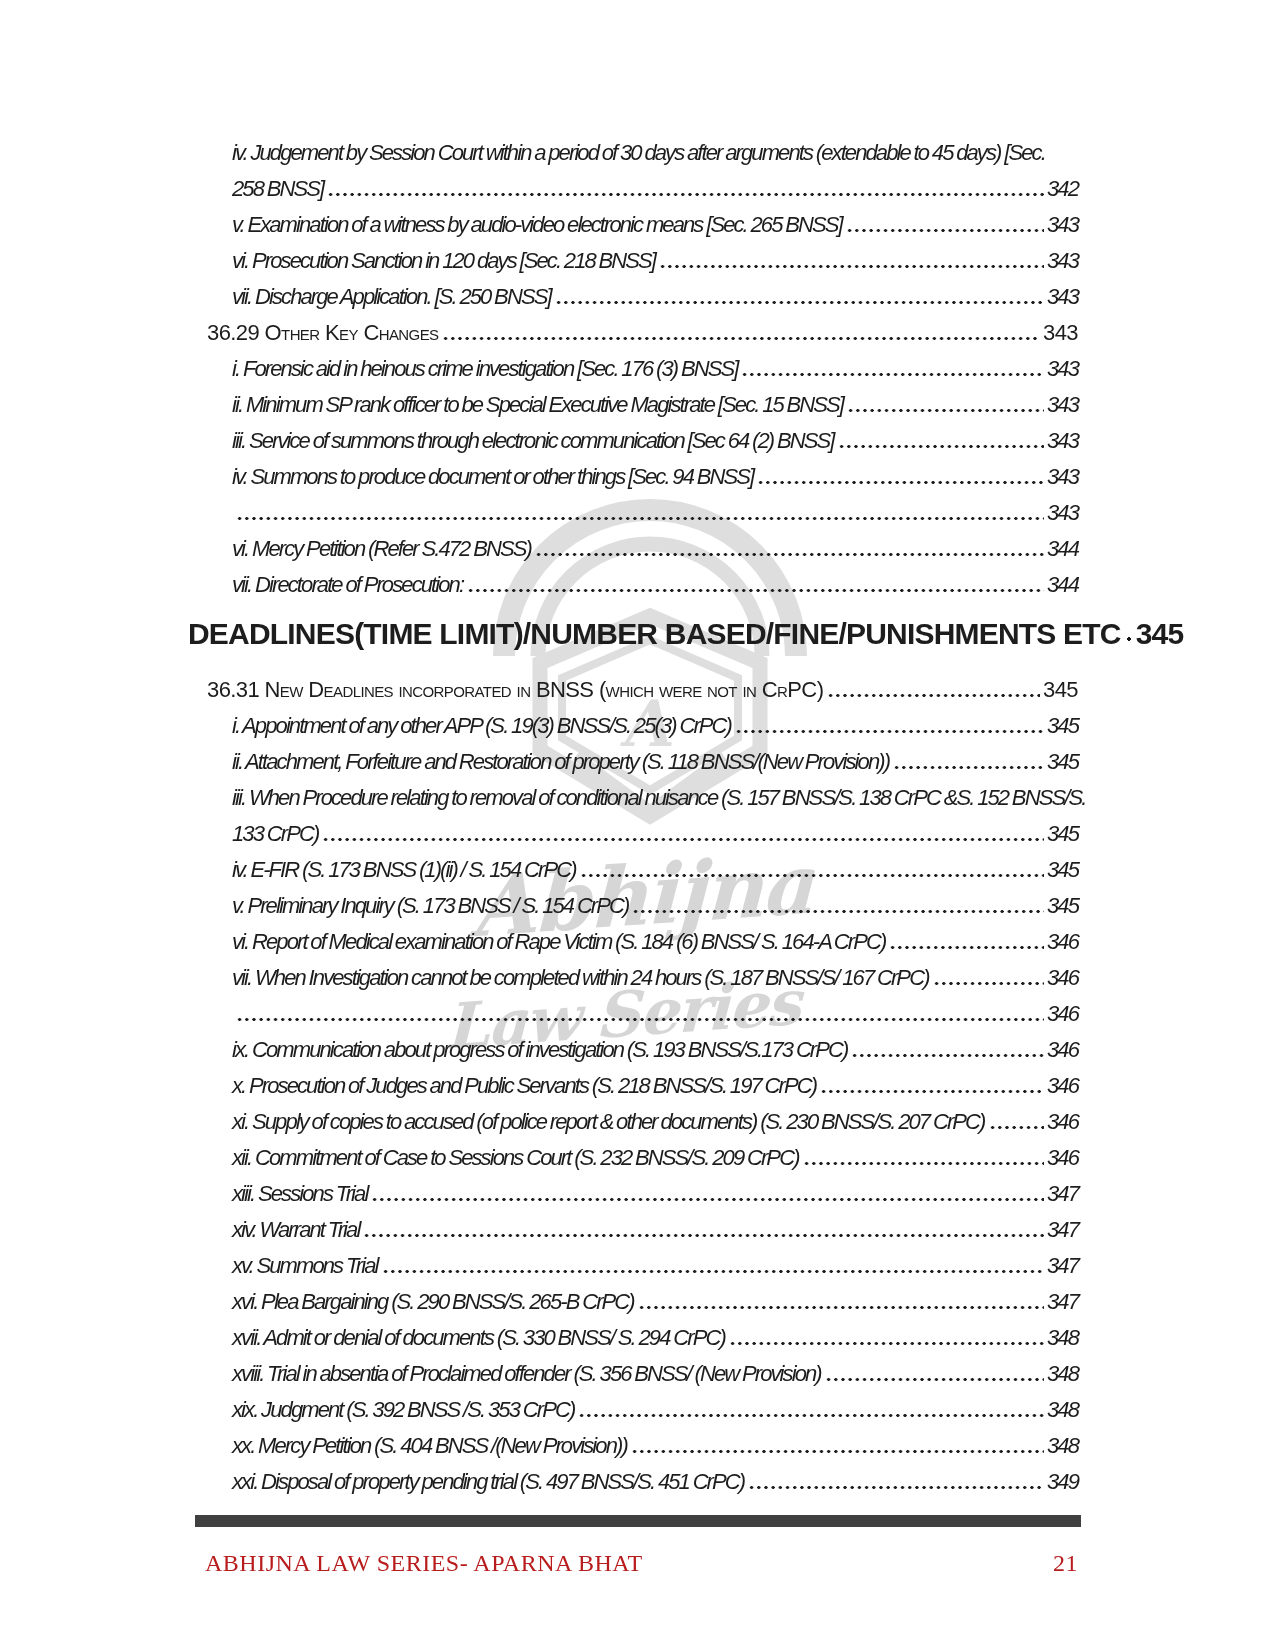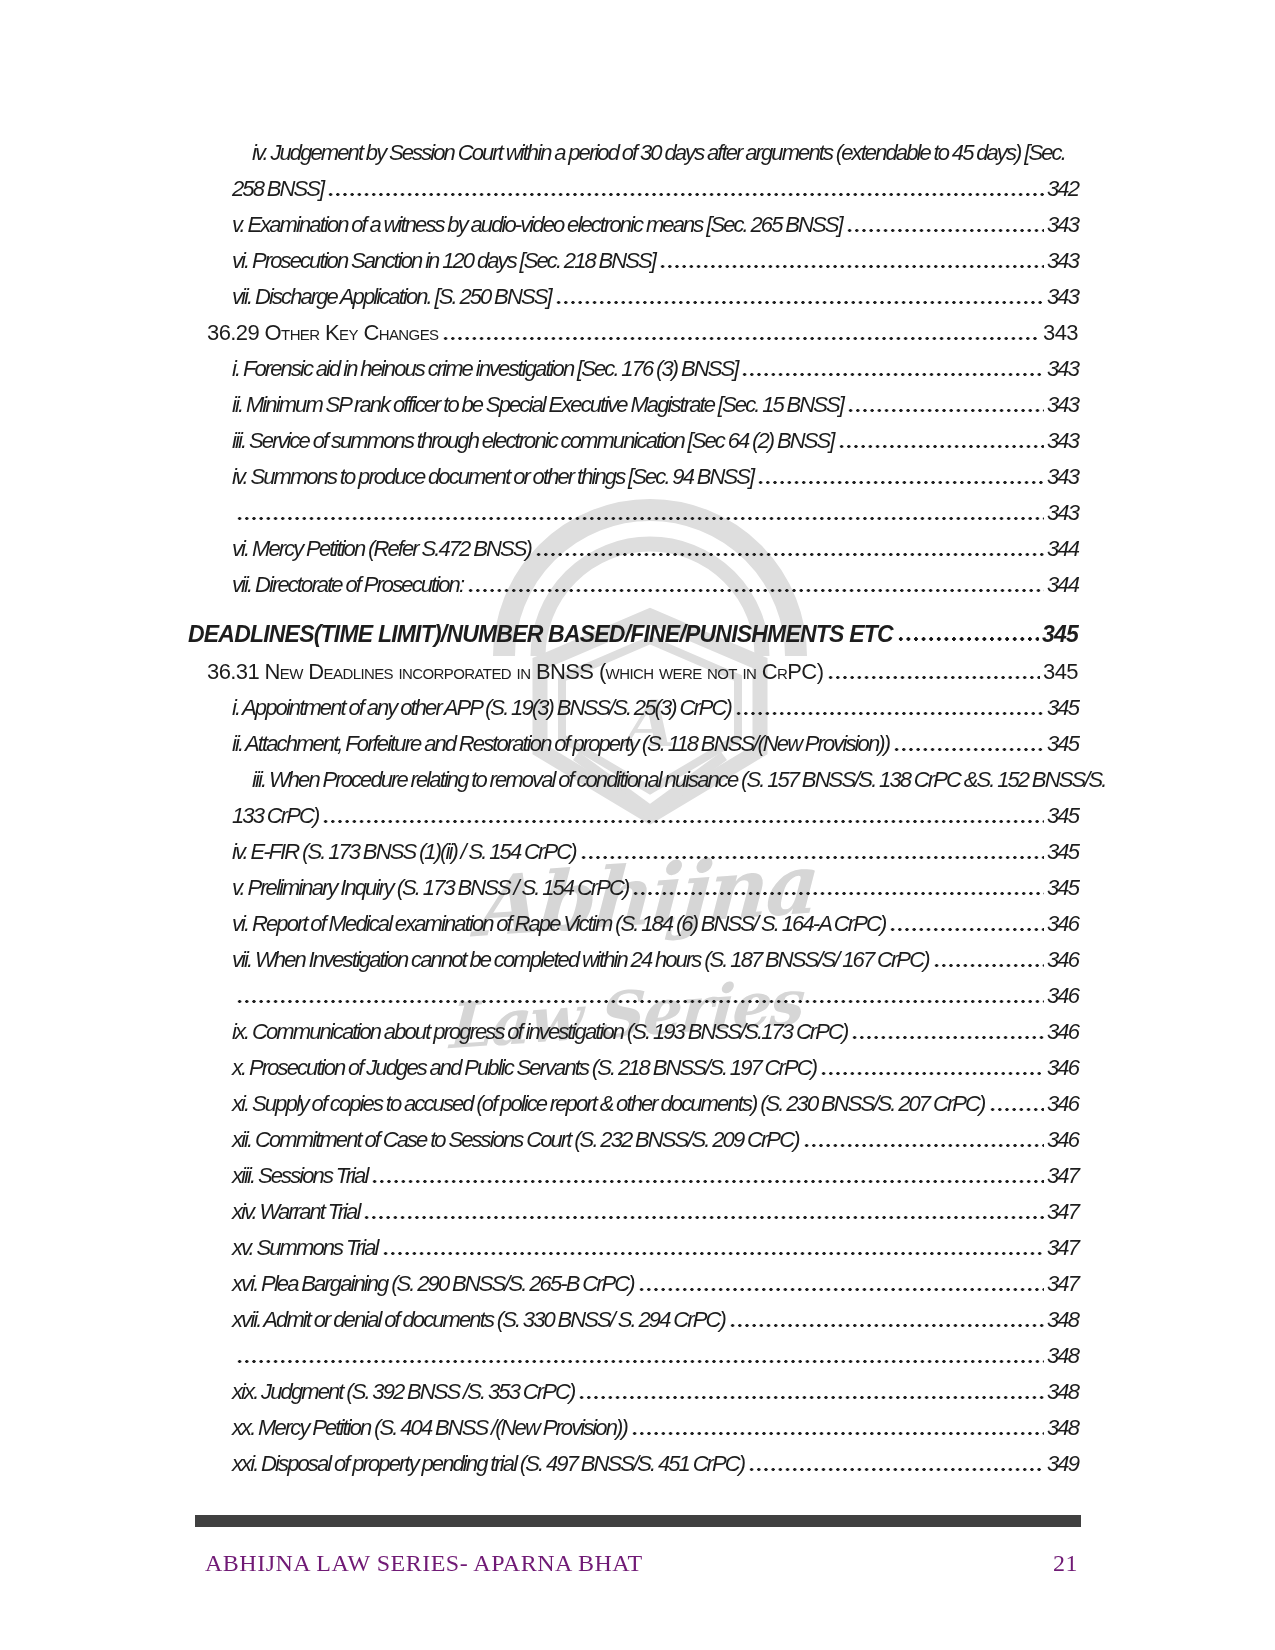--- a/index.html
+++ b/index.html
@@ -30,36 +30,36 @@
   .row .leader {
     flex:1 1 auto; min-width:8px; align-self:stretch; margin:0 3px 0 4px;
     background-image:radial-gradient(circle, #1d1d1d 1.45px, transparent 1.75px);
     background-size:7.2px 5px; background-repeat:repeat-x;
     background-position:left top 21px;
   }
   .row .page { flex:0 0 auto; }
 
   .row.sub     { padding-left:44px; font-style:italic; letter-spacing:-1.9px; word-spacing:-0.5px; }
   .row.section { padding-left:19px; font-variant:small-caps; letter-spacing:-0.6px; }
-  .row.heading { font-weight:bold; font-size:23px; letter-spacing:-0.8px; margin-top:13px; margin-bottom:2px;font-style:italic; }
+  .row.heading { font-weight:bold; font-size:30px; letter-spacing:-0.8px; margin-top:13px; margin-bottom:20px; }
   .row.heading .leader {
     background-image:radial-gradient(circle, #151515 1.75px, transparent 2.05px);
     background-size:7.6px 6px; background-position:left top 20px;
   }
-  .row.wrapline .label { flex:1 1 auto;margin-left:20px; }
+  .row.wrapline .label { flex:1 1 auto; }
 
   
   .footer-bar {
     position:absolute; left:195px; top:1515px; width:886px; height:12px;
     background:#404040; z-index:1;
   }
   .footer-row {
     position:absolute; left:205px; top:1550px; width:873px; z-index:1;
     display:flex; justify-content:space-between; align-items:baseline;
-    font-family:"Liberation Serif", serif; font-size:24px; color:#701a75;
+    font-family:"Liberation Serif", serif; font-size:24px; color:#b91c1c;
     letter-spacing:0.5px;
   }
 </style>
 </head>
 <body>
 
 <div class="watermark">
   <svg class="wm-svg" viewBox="0 0 340 350" fill="none" xmlns="http://www.w3.org/2000/svg">
     <path d="M24,158 A146,146 0 0 1 316,158" stroke="#dedede" stroke-width="22"></path>
     <path d="M58,158 A112,112 0 0 1 282,158" stroke="#dedede" stroke-width="15"></path>
@@ -227,20 +227,21 @@
       <span class="label">xvi. Plea Bargaining (S. 290 BNSS/S. 265-B CrPC)</span>
       <span class="leader"></span>
       <span class="page">347</span>
     </div>
     <div class="row sub">
       <span class="label">xvii. Admit or denial of documents (S. 330 BNSS/ S. 294 CrPC)</span>
       <span class="leader"></span>
       <span class="page">348</span>
     </div>
     <div class="row sub">
+      <span class="label">xviii. Trial in absentia of Proclaimed offender (S. 356 BNSS/ (New Provision)</span>
       <span class="leader"></span>
       <span class="page">348</span>
     </div>
     <div class="row sub">
       <span class="label">xix. Judgment (S. 392 BNSS /S. 353 CrPC)</span>
       <span class="leader"></span>
       <span class="page">348</span>
     </div>
     <div class="row sub">
       <span class="label">xx. Mercy Petition (S. 404 BNSS /(New Provision))</span>

